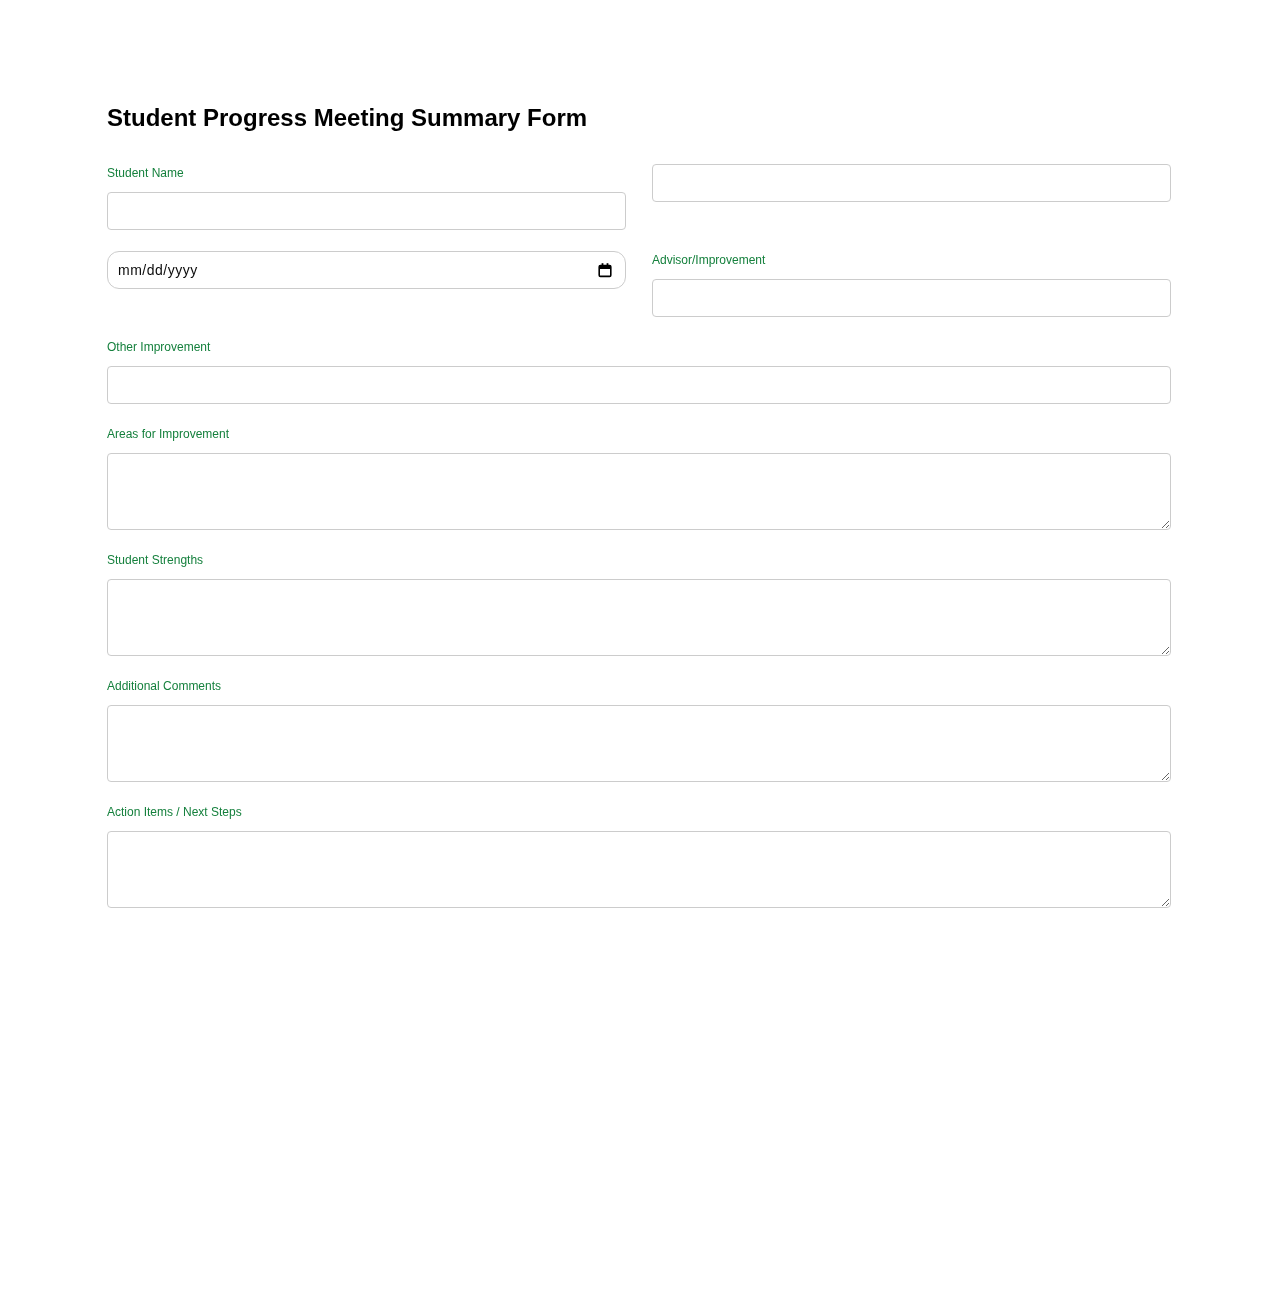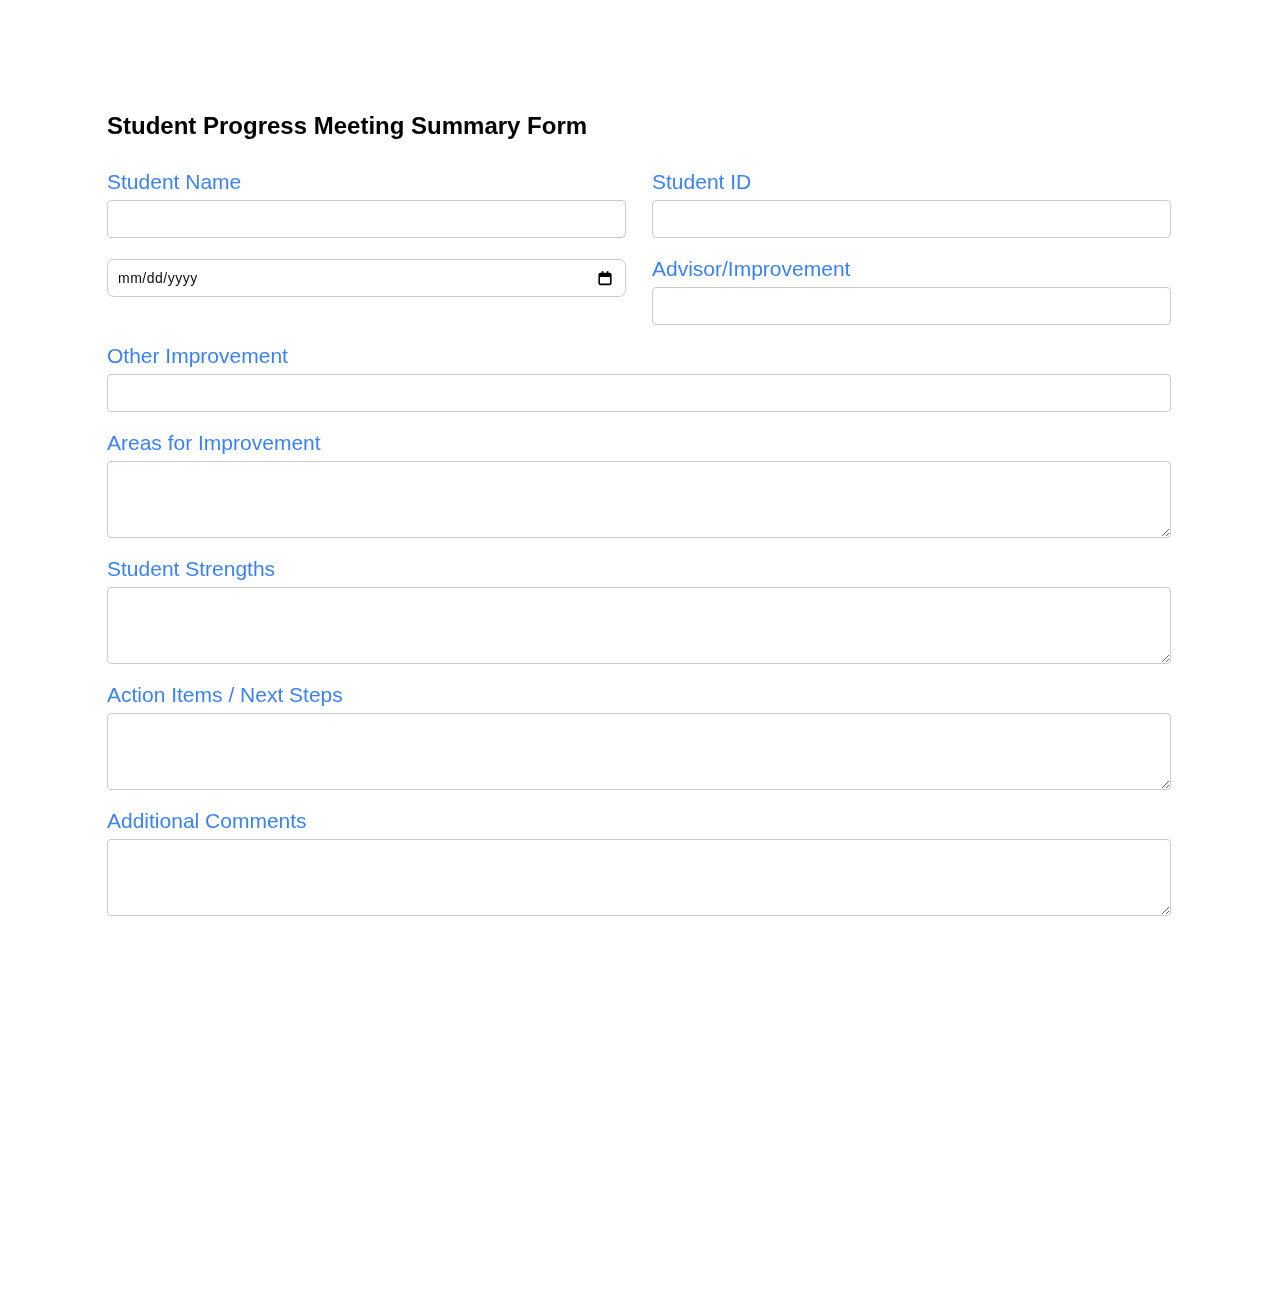--- a/index.html
+++ b/index.html
@@ -6,41 +6,41 @@
   html, body {
     margin: 0;
     padding: 0;
     background: #ffffff;
     color: #000000;
     font-family: "Liberation Sans", "DejaVu Sans", sans-serif;
   }
   body { width: 1278px; min-height: 1300px; }
   .container {
     width: 1064px;
-    margin: 8px auto;
+    margin: 0 auto;
     padding-top: 104px;
   }
   h1.page-title {
     font-size: 24px;
     line-height: 28px;
     font-weight: bold;
     margin: 0 0 32px 0;
   }
   .row {
     display: grid;
     grid-template-columns: 1fr 1fr;
     column-gap: 26px;
   }
   .field { margin-bottom: 21px; }
   .field > label {
     display: block;
-    font-size: 21px;
+    font-size: 12px;
     line-height: 19px;
     margin-bottom: 9px;
-    color: #3b82f6;
+    color: #15803d;
   }
   .text-input {
     width: 100%;
     height: 38px;
     border: 1px solid #cccccc;
     border-radius: 4px;
     padding: 0 10px;
     font-size: 14px;
     font-family: inherit;
     background: #ffffff;
@@ -56,21 +56,21 @@
     font-size: 14px;
     font-family: inherit;
     background: #ffffff;
     resize: vertical;
     outline: none;
   }
   .date-input {
     width: 100%;
     height: 38px;
     border: 1px solid #cccccc;
-    border-radius: 7px;
+    border-radius: 12px;
     padding: 0 11px 0 10px;
     background: #ffffff;
     display: flex;
     align-items: center;
     justify-content: space-between;
     cursor: default;
   }
   .date-placeholder {
     font-size: 14px;
     letter-spacing: 0.5px;
@@ -93,21 +93,20 @@
   <h1 class="page-title">Student Progress Meeting Summary Form</h1>
 
   <form>
 
     <div class="row">
       <div class="field">
         <label>Student Name</label>
         <input type="text" class="text-input" value="" style="">
       </div>
       <div class="field">
-        <label>Student ID</label>
         <input type="text" class="text-input" value="" style="">
       </div>
     </div>
 
     <div class="row">
       <div class="field">
         <div class="date-input">
           <span class="date-placeholder">mm/dd/yyyy</span>
           <span class="calendar-icon-wrap">
             <svg width="16" height="16" viewBox="0 0 16 16" aria-hidden="true">
@@ -135,23 +134,23 @@
       <label>Areas for Improvement</label>
       <textarea class="area-input" style=""></textarea>
     </div>
 
     <div class="field">
       <label>Student Strengths</label>
       <textarea class="area-input" style=""></textarea>
     </div>
 
     <div class="field">
-      <label>Action Items / Next Steps</label>
+      <label>Additional Comments</label>
       <textarea class="area-input" style=""></textarea>
     </div>
 
     <div class="field">
-      <label>Additional Comments</label>
+      <label>Action Items / Next Steps</label>
       <textarea class="area-input" style=""></textarea>
     </div>
 
   </form>
 </div>
 
 </body></html>

